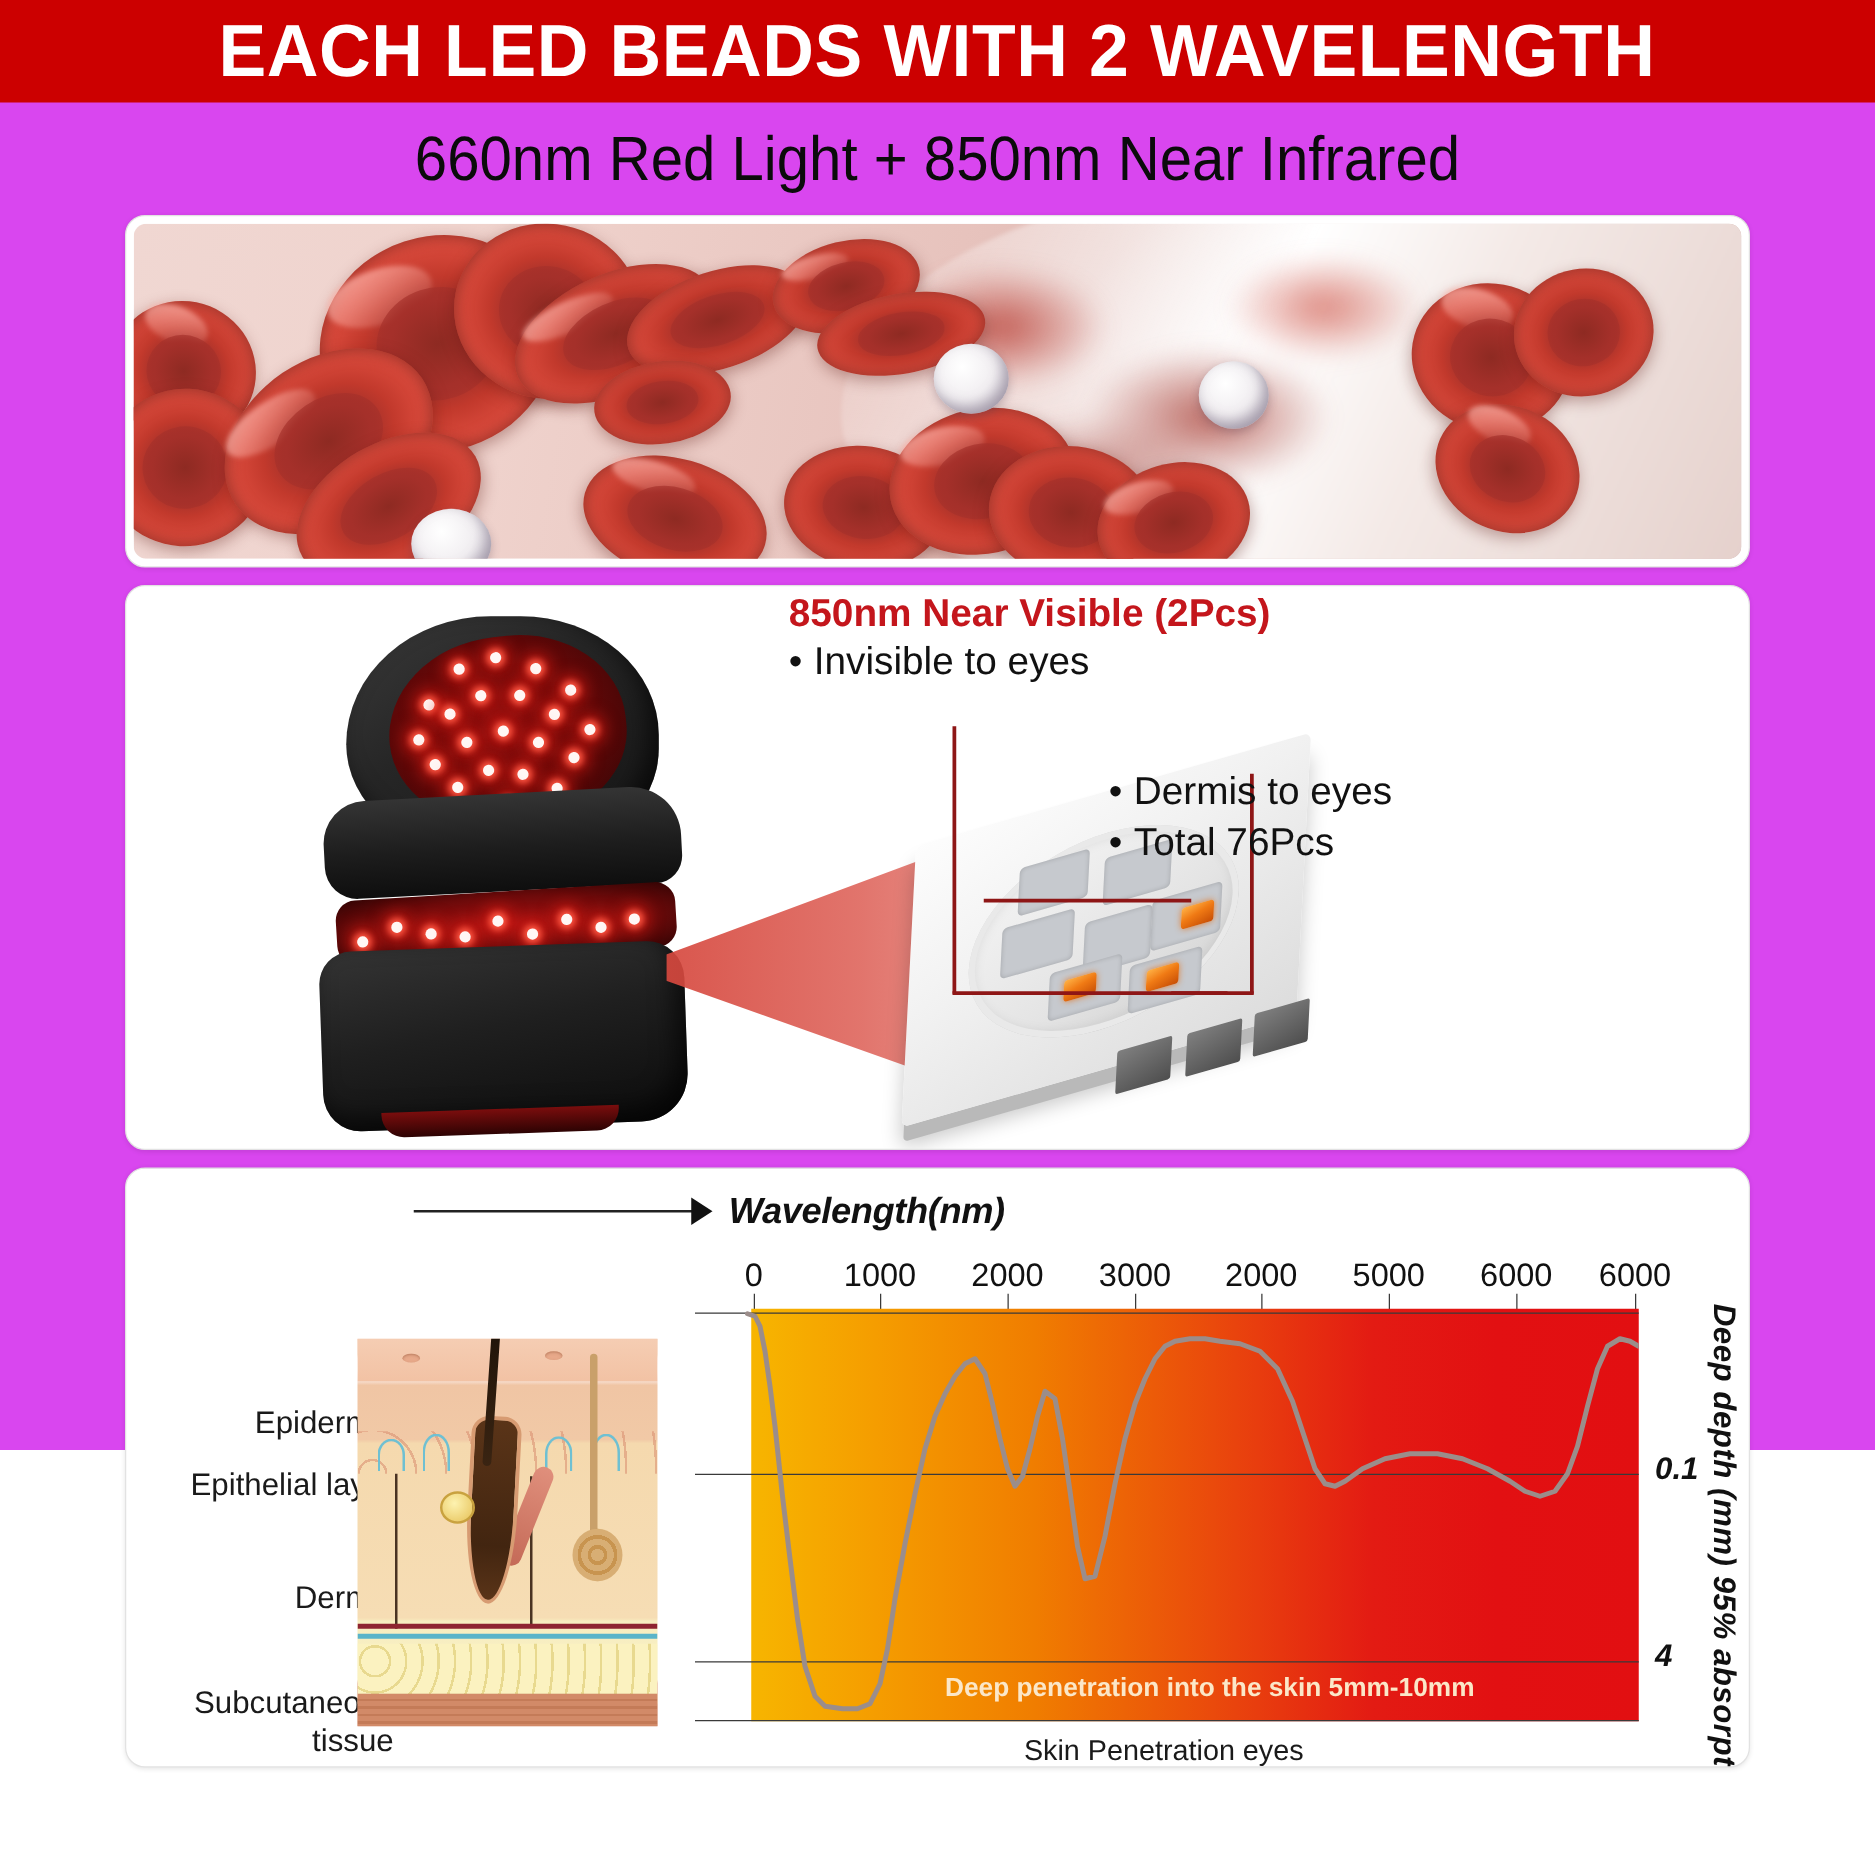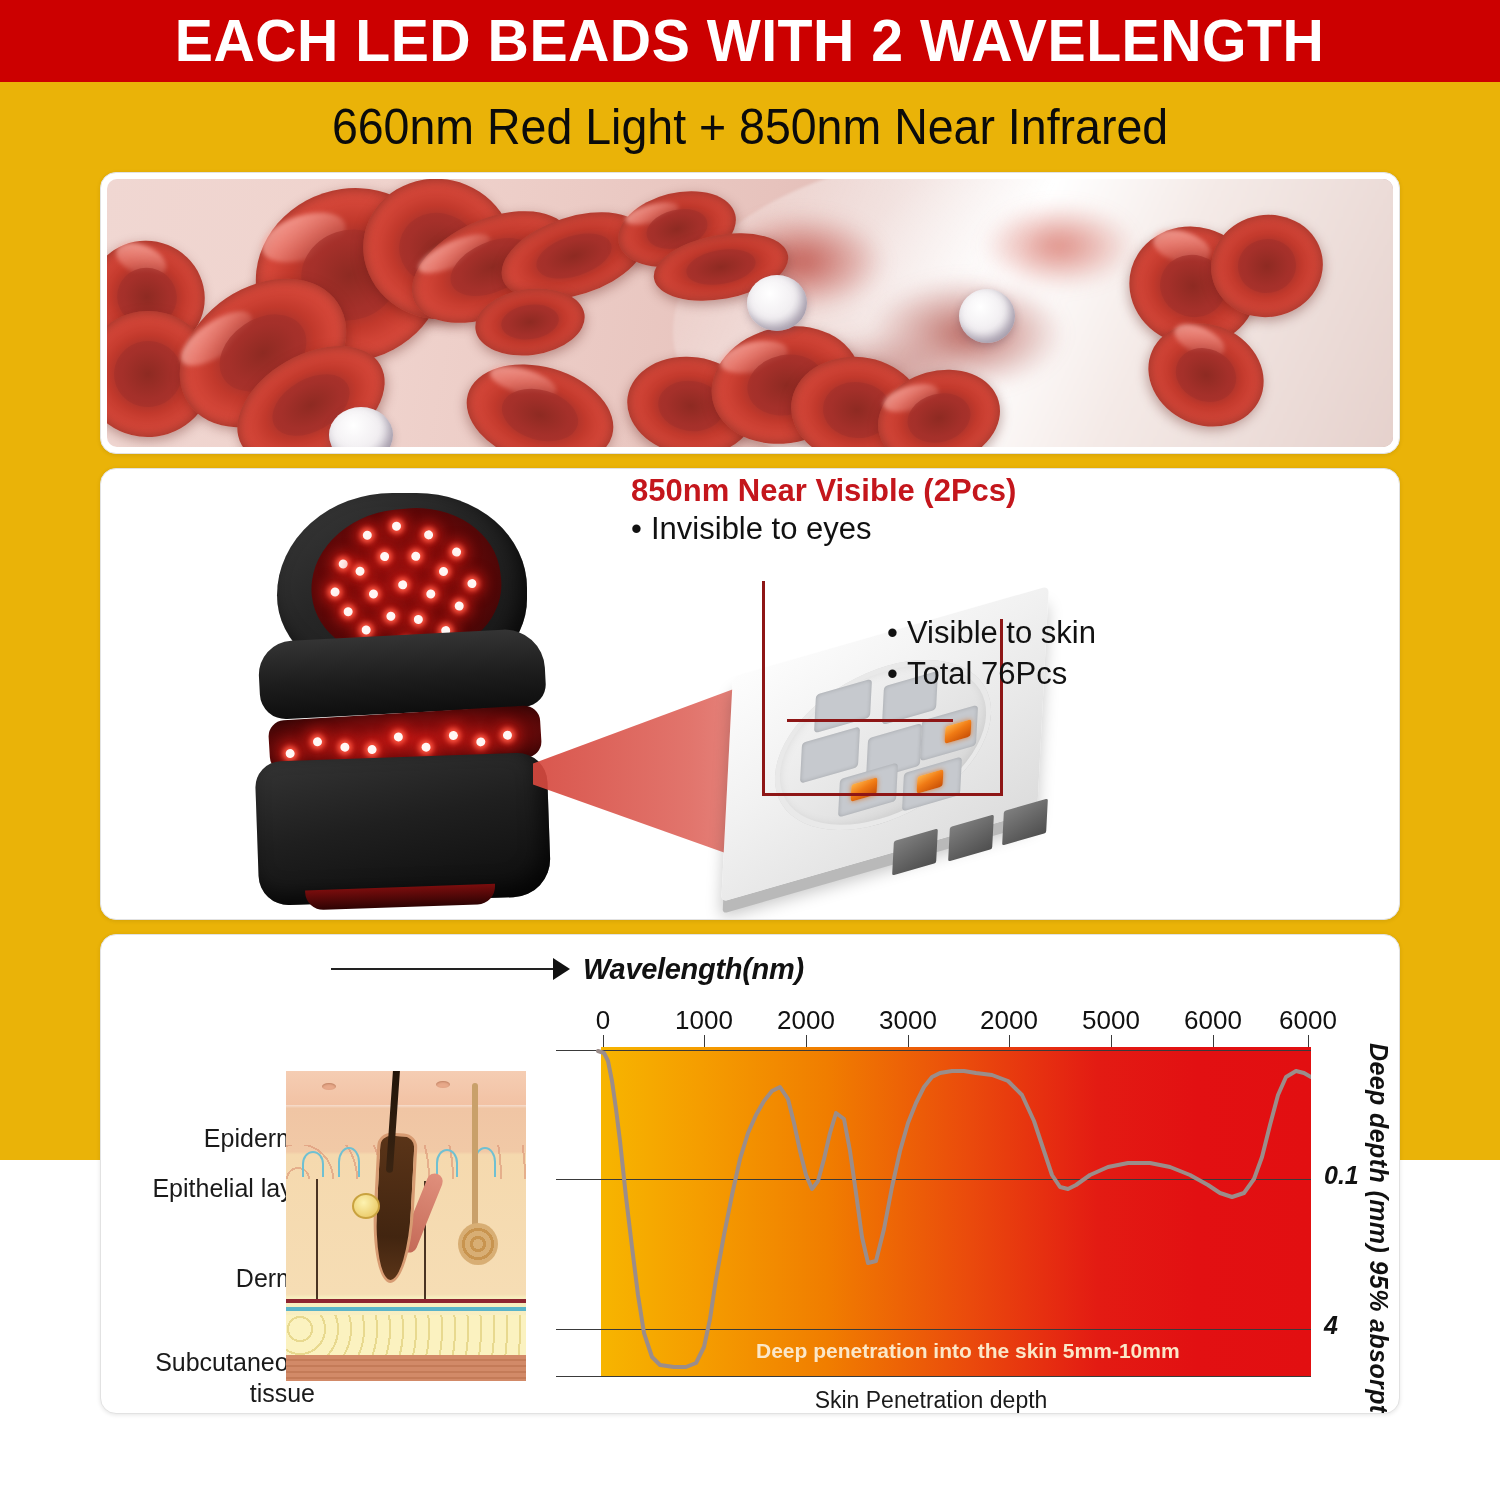--- a/index.html
+++ b/index.html
@@ -2,21 +2,21 @@
 <html><head>
 <meta charset="utf-8">
 <style>
   * { box-sizing: border-box; margin: 0; padding: 0; }
   html, body {
     width: 1500px; height: 1500px;
     background: #ffffff;
     font-family: "Liberation Sans", sans-serif;
     overflow: hidden;
   }
-  .page { position: relative; width: 1500px; height: 1160px; background: #eab308; }
+  .page { position: relative; width: 1500px; height: 1160px; background: #d946ef; }
 
   
   .header-bar {
     position: absolute; left: 0; top: 0; width: 1500px; height: 82px;
     background: #cc0000;
     display: flex; align-items: center; justify-content: center;
   }
   .header-title {
     color: #ffffff;
     font-size: 59px;
@@ -426,21 +426,21 @@
 
     <div class="lead-line" style="left:899px;top:150px;width:3px;height:176px;"></div>
     <div class="lead-line" style="left:836px;top:324px;width:66px;height:3px;"></div>
 
     <div class="callout" style="left:530px;top:4px;">
       <div class="callout-title">850nm Near Visible (2Pcs)</div>
       <div class="callout-li"><span class="bul">•</span><span>Invisible to eyes</span></div>
     </div>
 
     <div class="callout" style="left:768px;top:144px;">
-      <div class="callout-li" style="padding-left:18px;"><span class="bul">•</span><span>Visible to skin</span></div>
+      <div class="callout-li" style="padding-left:18px;"><span class="bul">•</span><span>Dermis to eyes</span></div>
       <div class="callout-li" style="padding-left:18px;"><span class="bul">•</span><span>Total 76Pcs</span></div>
     </div>
   </div>
 
   <div class="panel" id="panel-chart">
 
     <div class="skin-labels">
       <div class="skin-label" style="top:188px;">Epidermis</div>
       <div class="skin-label" style="top:238px;">Epithelial layer</div>
       <div class="skin-label" style="top:328px;">Dermis</div>
@@ -509,16 +509,16 @@
       </svg>
 
       <div class="inchart-note" style="left:200px;top:292px;">Deep penetration into the skin 5mm-10mm</div>
 
       <div class="ytick-label" style="left:768px;top:114px;">0.1</div>
       <div class="ytick-label" style="left:768px;top:264px;">4</div>
     </div>
 
     <div class="ylabel-rot">Deep depth (mm) 95% absorption</div>
 
-    <div class="xaxis-caption" style="left:830px;top:452px;">Skin Penetration depth</div>
+    <div class="xaxis-caption" style="left:830px;top:452px;">Skin Penetration eyes</div>
   </div>
 
 </div>
 
 </body></html>

